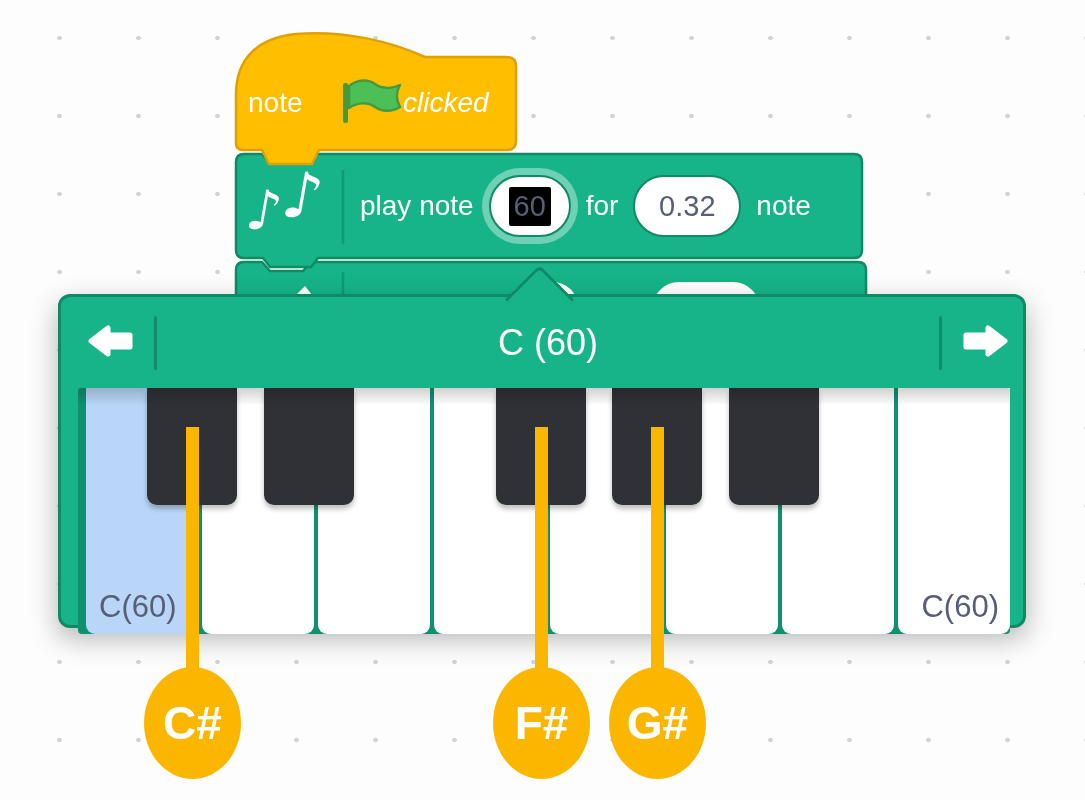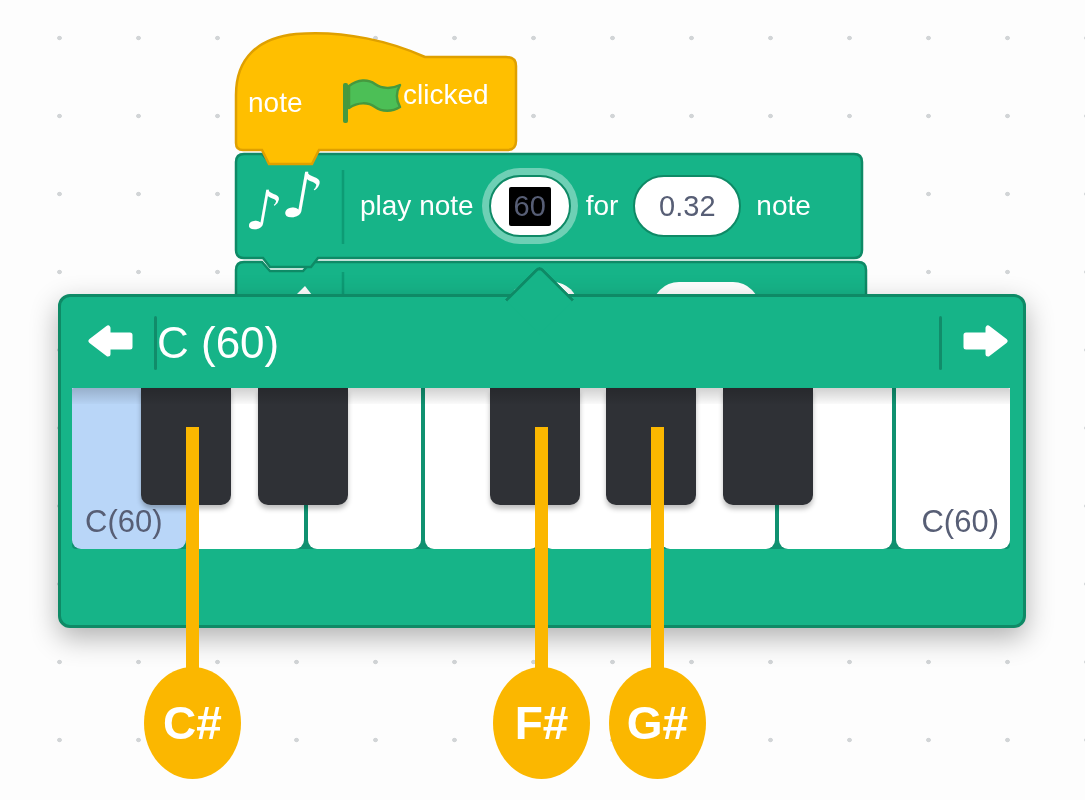--- a/index.html
+++ b/index.html
@@ -41,24 +41,24 @@
     border-top-left-radius:6px;transform:rotate(45deg);
   }
   .popup-header{
     position:relative;z-index:2;height:91px;display:flex;align-items:center;
     padding:0 15px 0 27px;
   }
   .nav-btn{background:none;border:none;padding:0;cursor:pointer;display:flex;align-items:center;}
   .hdivider{width:3px;height:54px;background:rgba(0,0,0,0.22);border-radius:2px;}
   .hdivider.left{margin-left:20px;}
   .hdivider.right{margin-right:20px;}
-  .popup-title{flex:1;text-align:left;color:#fff;font-size:44px;}
+  .popup-title{flex:1;text-align:center;color:#fff;font-size:36px;}
   .keyboard{
-    position:relative;z-index:2;margin:0 13px 0 11px;height:161px;
-    background:#0F9170;border-radius:4px;display:flex;gap:4px;
+    position:relative;z-index:2;margin:0 13px 0 17px;height:246px;
+    background:#0F9170;border-radius:4px;display:flex;gap:4px;padding-left:8px;
   }
   .wkey{flex:1;background:#fff;border-radius:0 0 9px 9px;position:relative;}
   .wkey.selected{background:#B9D6F8;}
   .key-label{position:absolute;bottom:9px;font-size:31px;color:#575E75;}
   .key-label.first{left:13px;}
   .key-label.last{right:11px;}
   .bkey{
     position:absolute;top:0;width:90px;height:117px;background:#2F3136;
     border-radius:0 0 10px 10px;box-shadow:0 4px 5px rgba(0,0,0,0.25);z-index:4;
   }
@@ -107,21 +107,21 @@
                Q 236 150 236 143 Z" fill="#FFBF00" stroke="#DFA000" stroke-width="2.5"></path>
       <g>
         <rect x="343" y="83" width="5" height="40" rx="2" fill="#45993F"></rect>
         <path d="M 349 86 C 358 79 368 79 375 84 C 382 89 392 89 400 85 C 396 92 396 100 400 107
                  C 392 112 382 112 375 107 C 368 102 358 102 349 108 Z" fill="#4CBF56" stroke="#45993F" stroke-width="2.5" stroke-linejoin="round"></path>
       </g>
     </g>
   </svg>
 
   <span class="hat-text" style="left:248px;top:88px;">note</span>
-  <span class="hat-text" style="left:403px;top:80px;">clicked</span>
+  <span class="hat-text" style="left:403px;top:88px;font-style:italic;">clicked</span>
 
   <span class="note-icon" style="left:247px;top:184px;font-size:54px;">♪</span>
   <span class="note-icon" style="left:283px;top:165px;font-size:62px;">♪</span>
 
   <div class="block-row">
     <span>play note</span>
     <div class="oval note-oval">
       <span class="selection">60</span>
     </div>
     <span>for</span>

